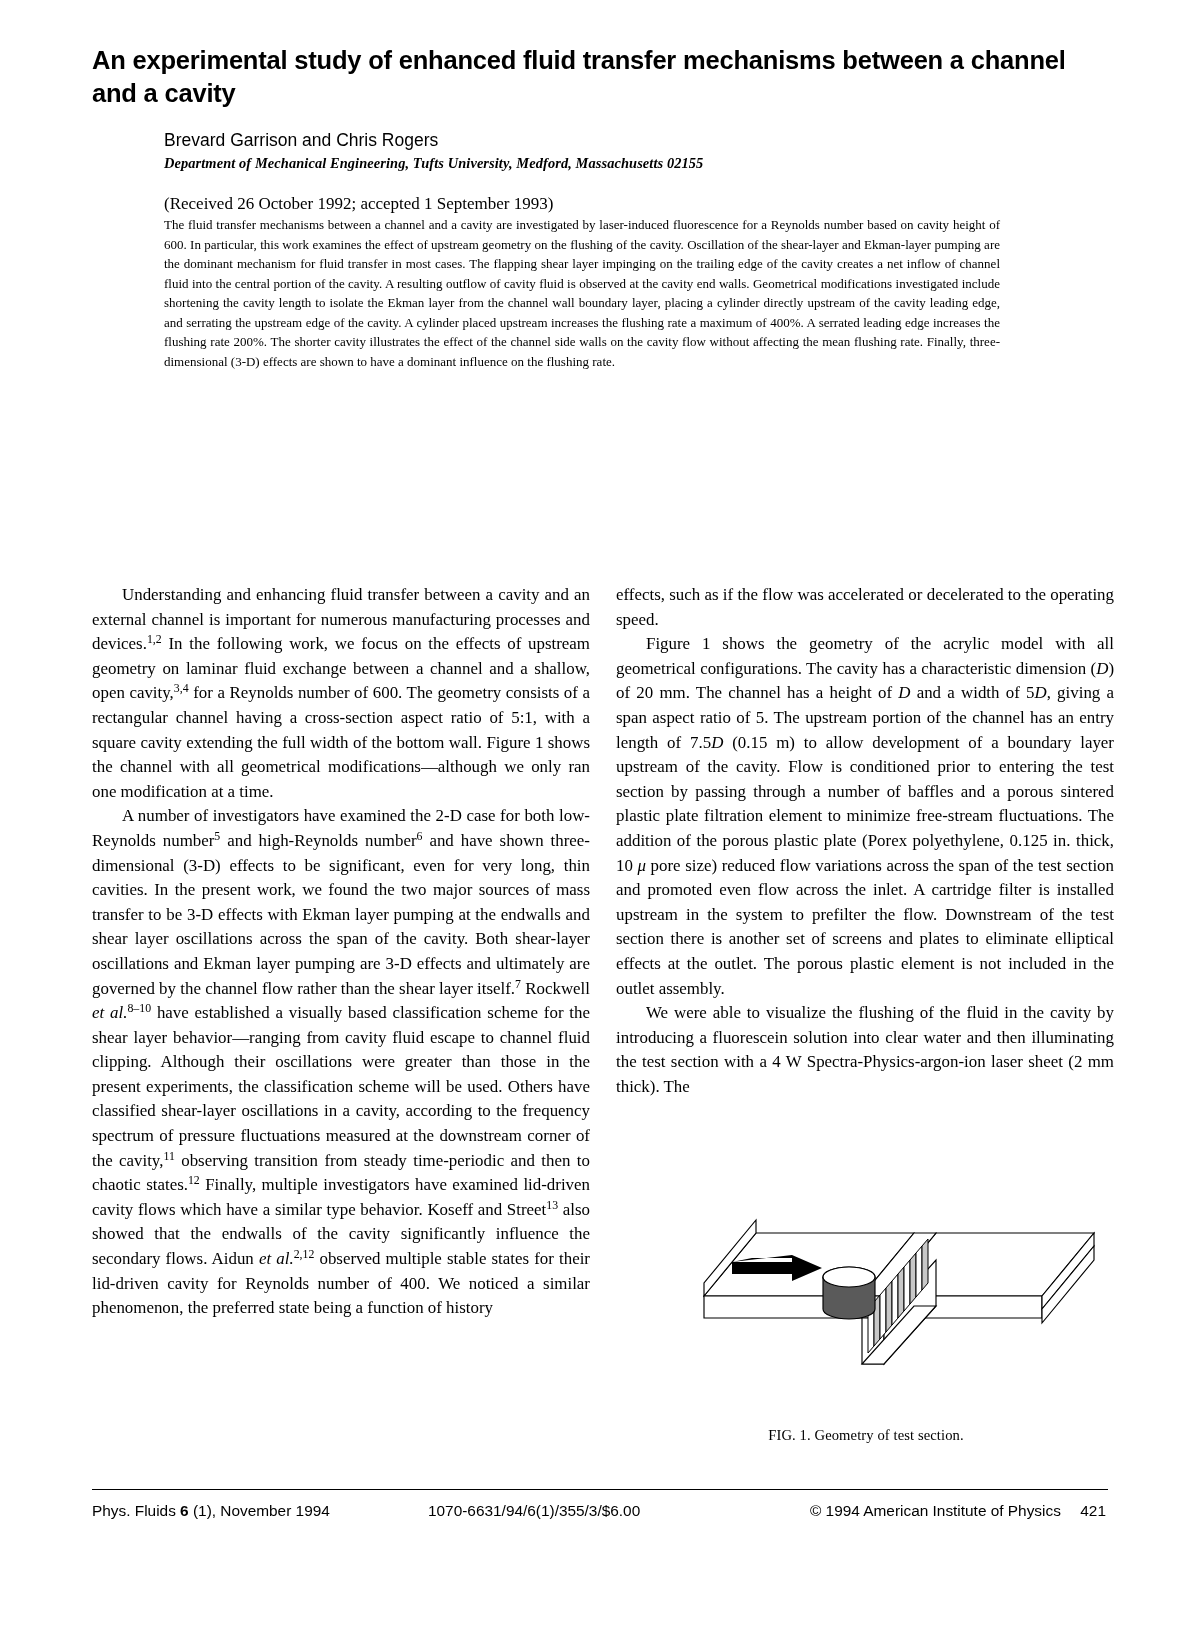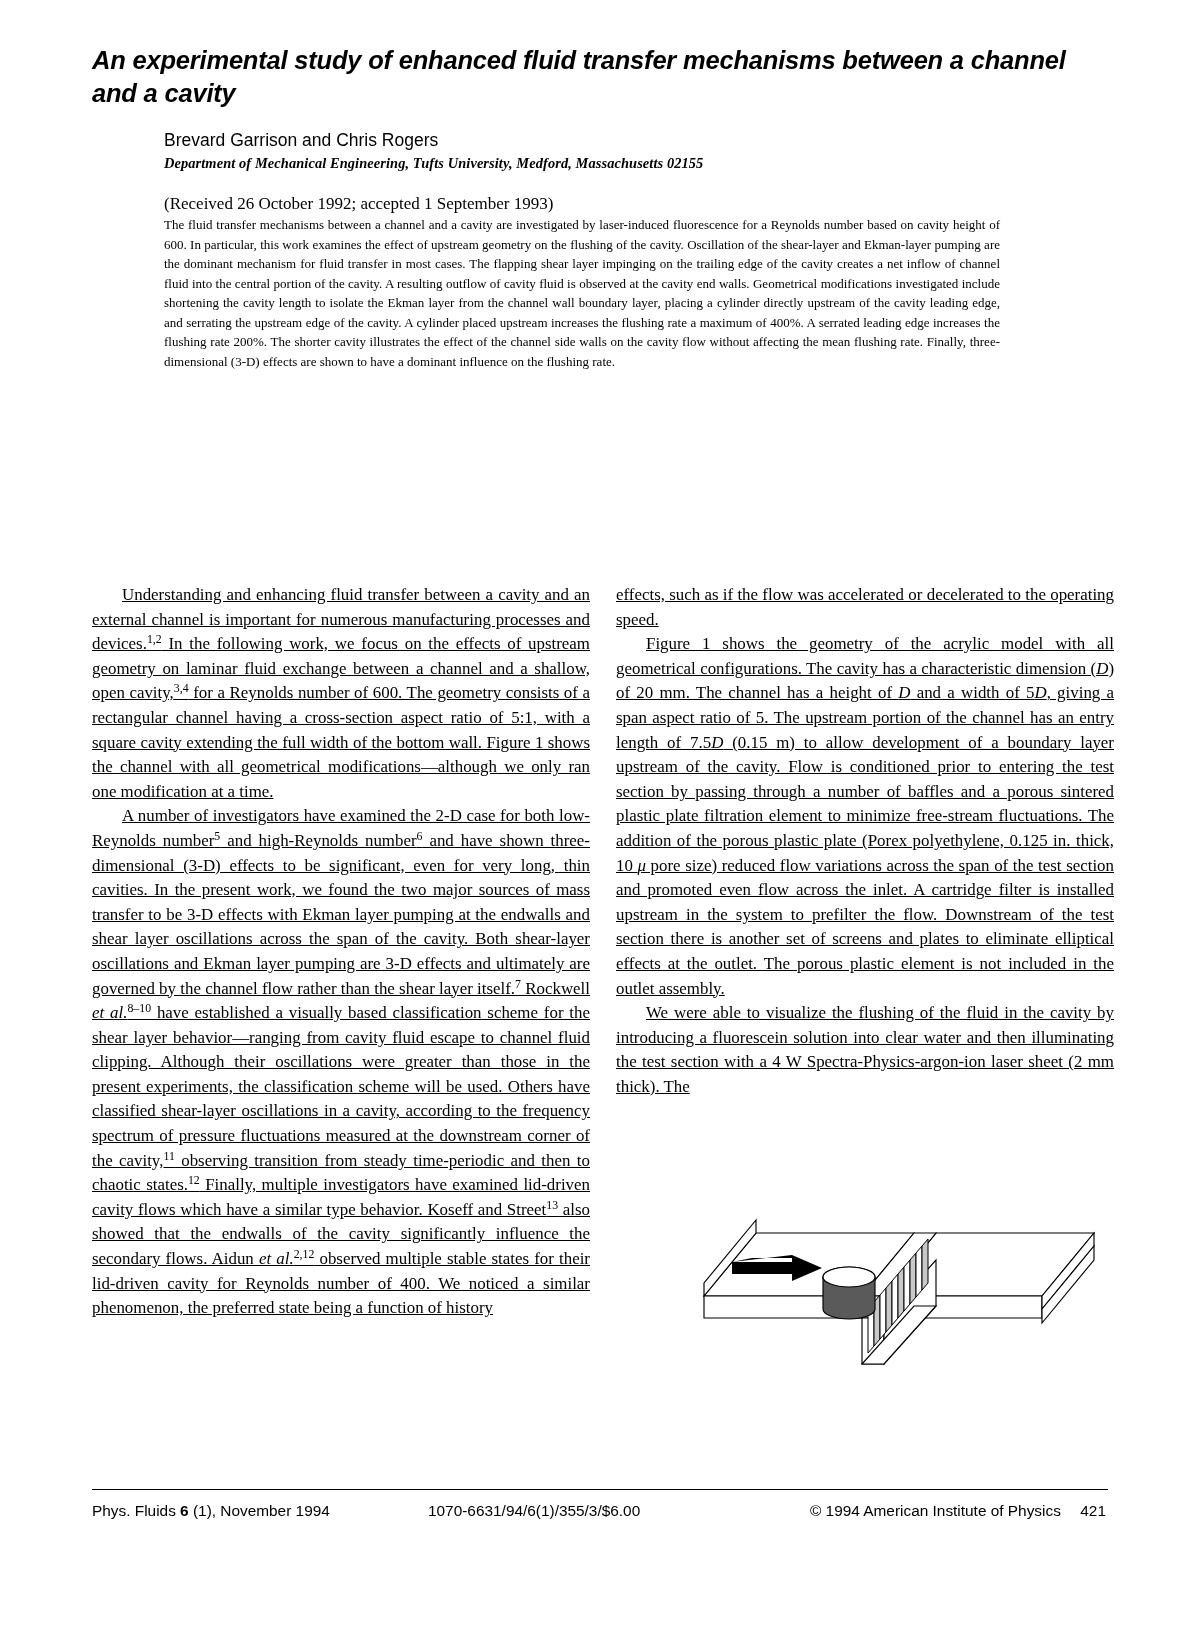--- a/index.html
+++ b/index.html
@@ -29,21 +29,20 @@
     width: 1016px;
   }
   .article-title {
     font-family: "Liberation Sans", "DejaVu Sans", sans-serif;
     font-weight: bold;
     font-size: 25.5px;
     line-height: 1.30;
     letter-spacing: -0.2px;
     margin: 0 0 4px 0;
     color: #000;
-    font-style: italic;
   }
   .byline-block {
     margin-left: 72px;
     margin-top: 19px;
   }
   .authors {
     font-family: "Liberation Sans", "DejaVu Sans", sans-serif;
     font-size: 17.5px;
     line-height: 1.32;
     margin: 0;
@@ -87,21 +86,20 @@
   }
   .col {
     position: absolute;
     top: 0;
     width: 498px;
     font-family: "Liberation Serif", "DejaVu Serif", serif;
     font-size: 16.9px;
     line-height: 1.455;
     text-align: justify;
     text-justify: inter-word;
-    text-decoration: underline;
   }
   .col-left { left: 0; }
   .col-right { left: 524px; }
 
   .col p {
     margin: 0;
     text-indent: 30px;
   }
   .col p.cont { text-indent: 0; }
 
@@ -233,20 +231,21 @@
           <ellipse cx="233" cy="99" rx="26" ry="10" fill="#ffffff" stroke="#000" stroke-width="1.15"></ellipse>
         </g>
 
         <g stroke="none" fill="#000000">
           <path d="M 116,84 L 176,84 L 176,77 L 206,90 L 176,103 L 176,96 L 116,96 Z"></path>
           <path d="M 116,84 L 136,80 L 176,80 L 176,77 Z"></path>
         </g>
 
       </g>
     </svg>
+    <div class="fig-caption">FIG. 1. Geometry of test section.</div>
   </div>
 
   <div class="footer-rule"></div>
   <div class="footer">
     <span class="f-left"><span>Phys. Fluids </span><b>6</b><span> (1), November 1994</span></span>
     <span class="f-center">1070-6631/94/6(1)/355/3/$6.00</span>
     <span class="f-right">© 1994 American Institute of Physics</span>
     <span class="f-page">421</span>
   </div>
 

